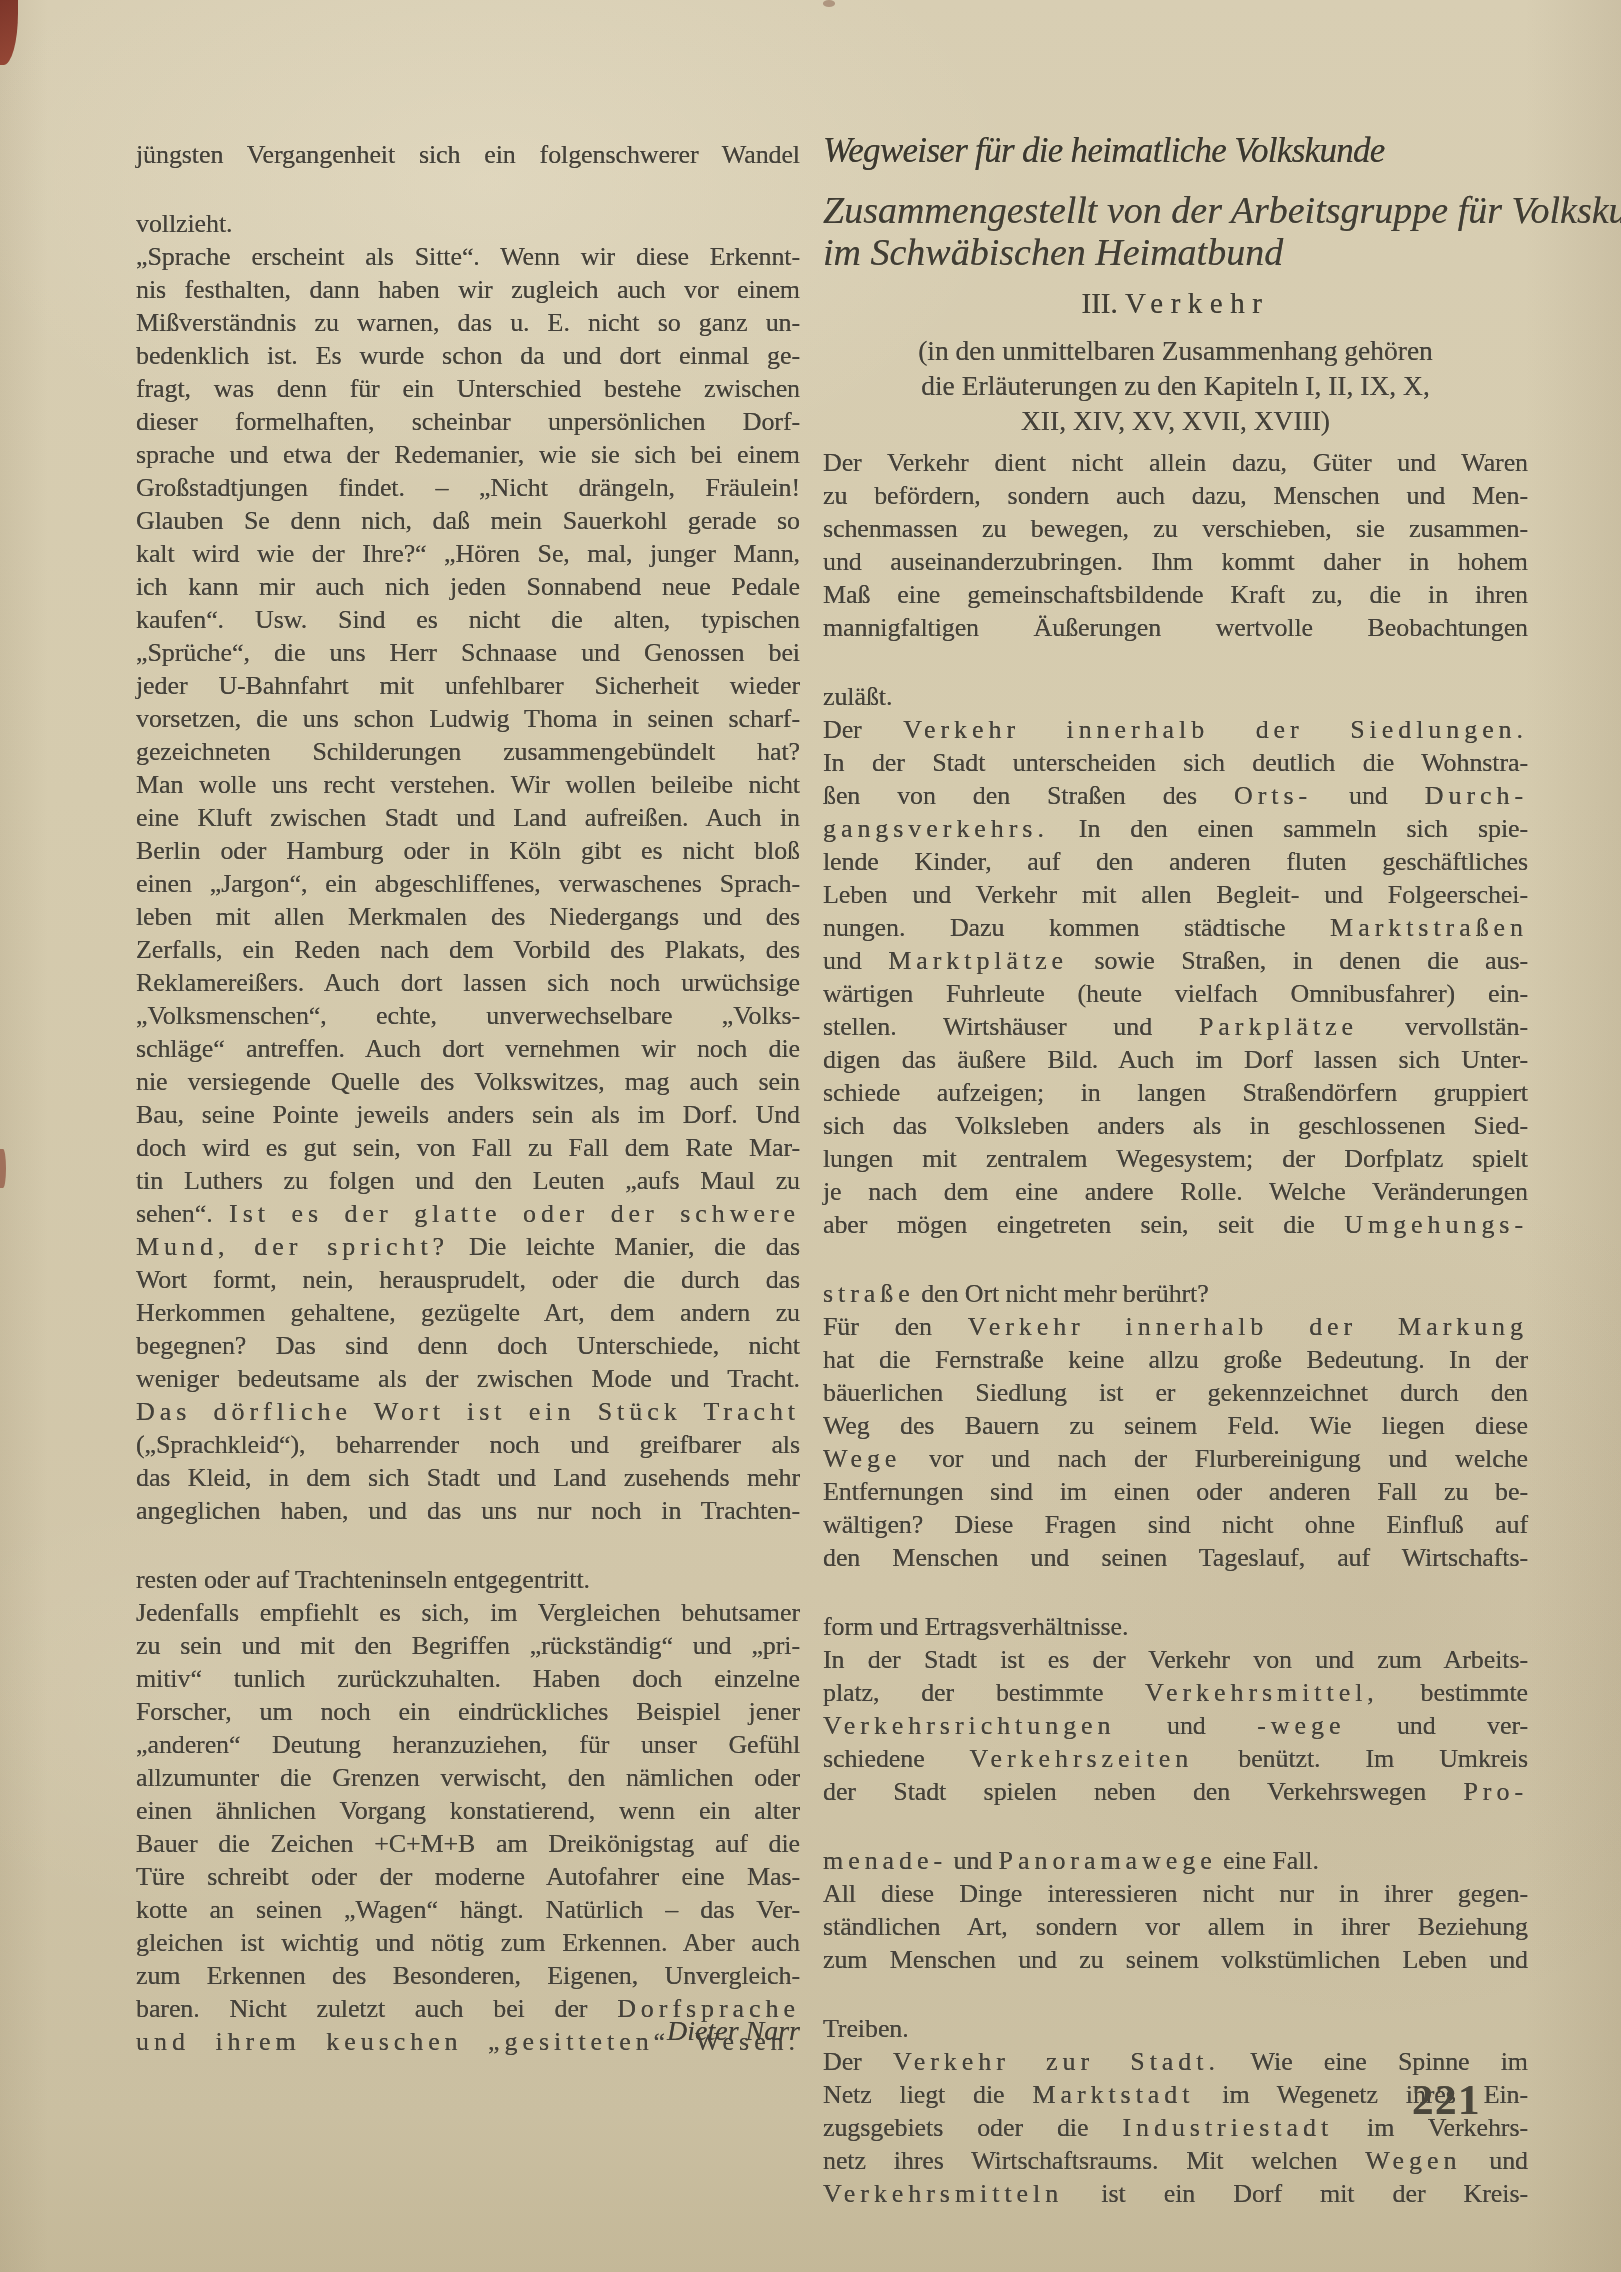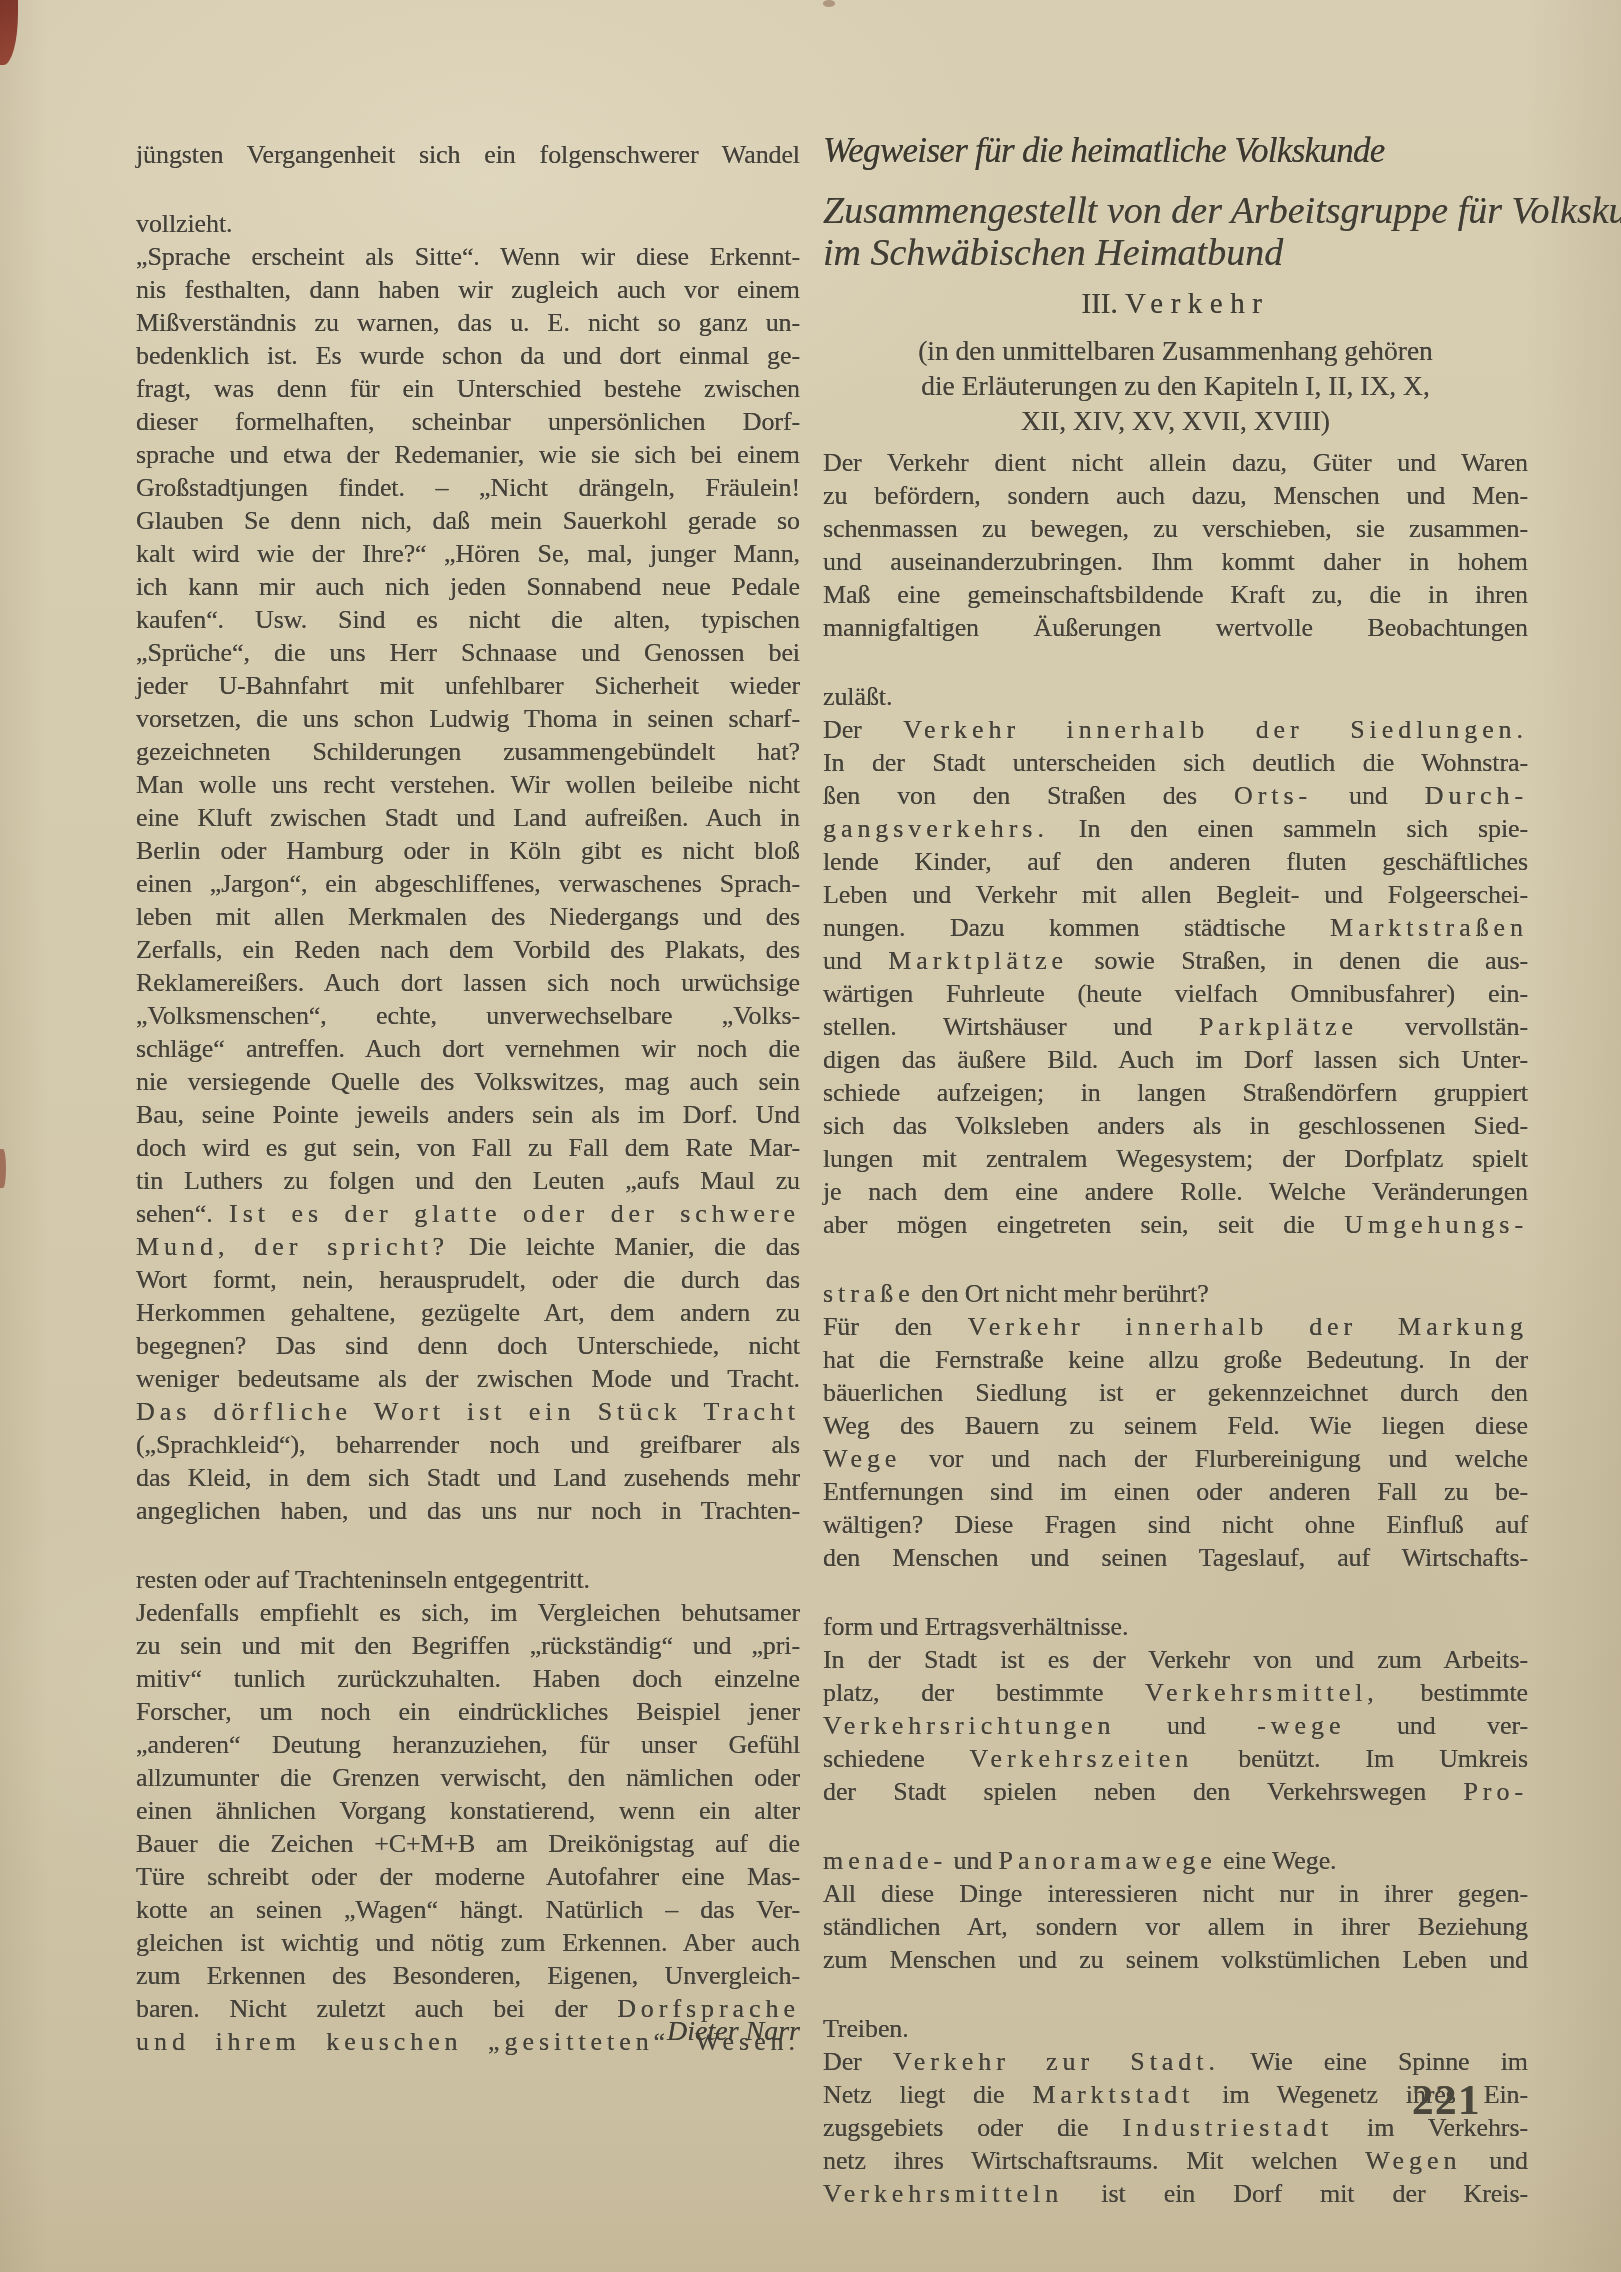--- a/index.html
+++ b/index.html
@@ -195,21 +195,21 @@
       <div class="tline a-j"><span class="gsp">Wege</span><span> vor und nach der Flurbereinigung und welche</span></div>
       <div class="tline a-j"><span>Entfernungen sind im einen oder anderen Fall zu be-</span></div>
       <div class="tline a-j"><span>wältigen? Diese Fragen sind nicht ohne Einfluß auf</span></div>
       <div class="tline a-j"><span>den Menschen und seinen Tageslauf, auf Wirtschafts-</span></div>
       <div class="tline a-l"><span>form und Ertragsverhältnisse.</span></div>
       <div class="tline a-j"><span>In der Stadt ist es der Verkehr von und zum Arbeits-</span></div>
       <div class="tline a-j"><span>platz, der bestimmte </span><span class="gsp">Verkehrsmittel,</span><span> bestimmte</span></div>
       <div class="tline a-j"><span class="gsp">Verkehrsrichtungen</span><span> und </span><span class="gsp">-wege</span><span> und ver-</span></div>
       <div class="tline a-j"><span>schiedene </span><span class="gsp">Verkehrszeiten</span><span> benützt. Im Umkreis</span></div>
       <div class="tline a-j"><span>der Stadt spielen neben den Verkehrswegen </span><span class="gsp">Pro-</span></div>
-      <div class="tline a-l"><span class="gsp">menade-</span><span> und </span><span class="gsp">Panoramawege</span><span> eine Wege.</span></div>
+      <div class="tline a-l"><span class="gsp">menade-</span><span> und </span><span class="gsp">Panoramawege</span><span> eine Fall.</span></div>
       <div class="tline a-j"><span>All diese Dinge interessieren nicht nur in ihrer gegen-</span></div>
       <div class="tline a-j"><span>ständlichen Art, sondern vor allem in ihrer Beziehung</span></div>
       <div class="tline a-j"><span>zum Menschen und zu seinem volkstümlichen Leben und</span></div>
       <div class="tline a-l"><span>Treiben.</span></div>
       <div class="tline a-j"><span>Der </span><span class="gsp">Verkehr zur Stadt.</span><span> Wie eine Spinne im</span></div>
       <div class="tline a-j"><span>Netz liegt die </span><span class="gsp">Marktstadt</span><span> im Wegenetz ihres Ein-</span></div>
       <div class="tline a-j"><span>zugsgebiets oder die </span><span class="gsp">Industriestadt</span><span> im Verkehrs-</span></div>
       <div class="tline a-j"><span>netz ihres Wirtschaftsraums. Mit welchen </span><span class="gsp">Wegen</span><span> und</span></div>
       <div class="tline a-j"><span class="gsp">Verkehrsmitteln</span><span> ist ein Dorf mit der Kreis-</span></div>
     </div>

